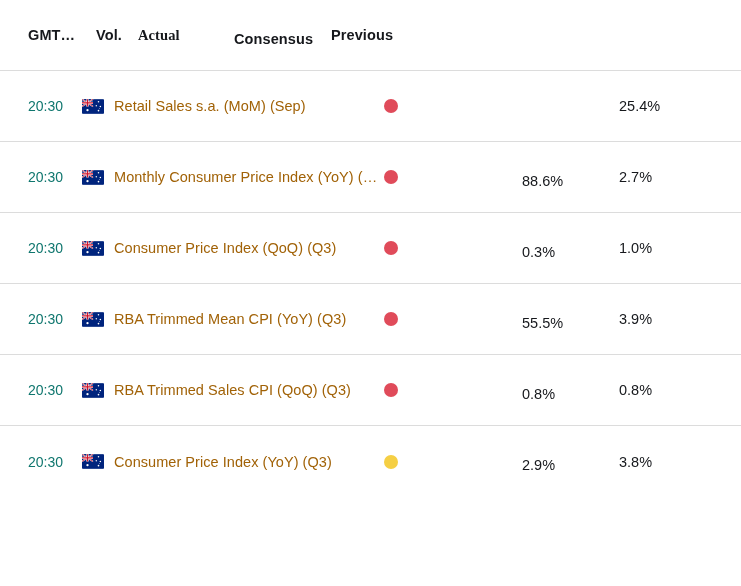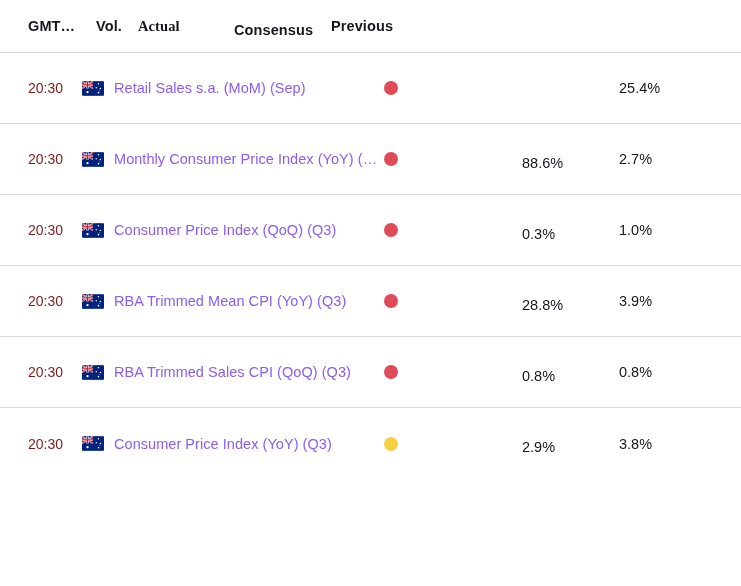--- a/index.html
+++ b/index.html
@@ -14,21 +14,21 @@
 
   .calendar {
     width: 741px;
     height: 586px;
     background: #ffffff;
     position: relative;
   }
 
   
   .cal-header {
-    height: 53px;
+    height: 71px;
     display: flex;
     align-items: center;
     border-bottom: 1px solid #dcdcdc;
     font-size: 14.5px;
     font-weight: 700;
     color: #16181c;
     letter-spacing: 0.1px;
   }
 
   
@@ -63,36 +63,36 @@
     font-size: 14.5px;
     color: #16181c;
   }
   .event-row:last-child { border-bottom: none; }
 
   .time-cell {
     display: flex;
     align-items: center;
     gap: 19px;
     font-size: 14px;
-    color: #7f1d1d;
+    color: #0f766e;
     white-space: nowrap;
   }
 
   
   .flag {
     width: 22px;
     height: 15px;
     flex: 0 0 22px;
     display: block;
     border-radius: 1px;
   }
 
   
   .event-link {
-    color: #8b5cf6;
+    color: #a16207;
     font-size: 14.5px;
     text-decoration: none;
     white-space: nowrap;
     overflow: hidden;
     text-overflow: ellipsis;
     display: block;
     max-width: 272px;
     cursor: pointer;
     letter-spacing: 0.05px;
   }
@@ -258,21 +258,21 @@
   </svg>
       </span>
     </div>
     <div class="col-event">
       <a class="event-link" href="#">RBA Trimmed Mean CPI (YoY) (Q3)</a>
     </div>
     <div class="col-vol">
       <span class="vol-dot vol-high"></span>
     </div>
     <div class="col-actual value-cell"></div>
-    <div class="col-consensus value-cell">28.8%</div>
+    <div class="col-consensus value-cell">55.5%</div>
     <div class="col-previous value-cell">3.9%</div>
   </div>
       <div class="event-row">
     <div class="col-time">
       <span class="time-cell">
         <span>20:30</span>
 
   <svg class="flag" viewBox="0 0 60 40">
     <rect width="60" height="40" fill="#00247d"></rect>
     <g>

